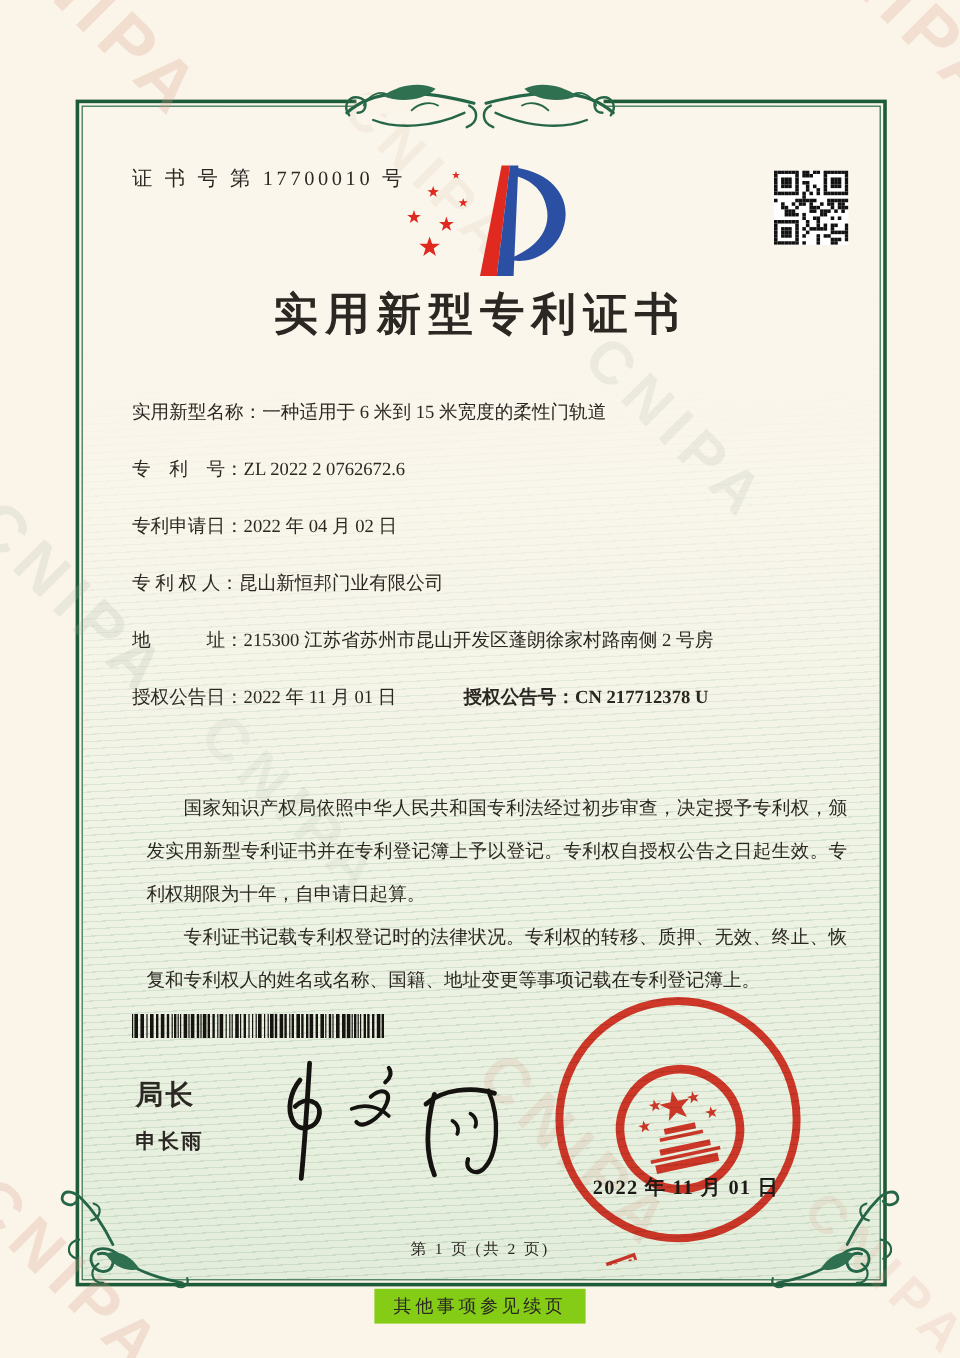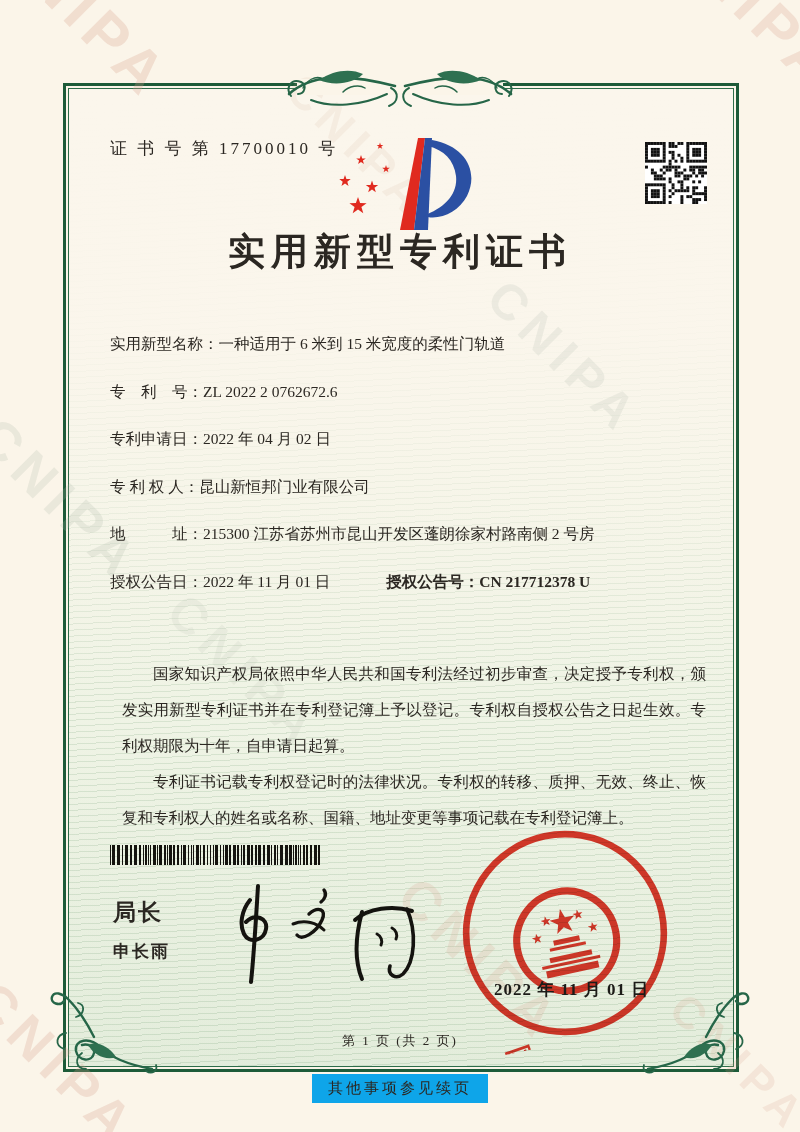--- a/index.html
+++ b/index.html
@@ -22,21 +22,21 @@
     box-shadow:0 0 0 2px #fbf5e9,0 0 0 5px #1d5b39;
     background:
       linear-gradient(to bottom, rgba(251,246,236,1) 0%, rgba(251,246,236,.94) 24%,
         rgba(249,246,235,.6) 44%, rgba(243,245,233,.2) 62%, rgba(238,243,231,.1) 100%),
       repeating-linear-gradient(177deg, rgba(118,162,120,.25) 0 1px, rgba(255,255,255,0) 1px 6px),
       linear-gradient(to bottom,#f8f4e7 0%,#eef3e4 65%,#e2ecda 100%);
   }
   .cert-no{position:absolute;left:110px;top:137px;font-size:17px;letter-spacing:3px;z-index:3;}
   .qr{position:absolute;left:645px;top:142px;width:62px;height:62px;z-index:3;background:#fff;}
   .logo{position:absolute;left:328px;top:124px;width:150px;height:110px;z-index:3;}
-  .title{position:absolute;left:0;right:0;top:227px;text-align:center;
+  .title{position:absolute;left:0;right:0;top:237px;text-align:center;
     font-size:37px;font-weight:700;letter-spacing:6px;z-index:3;}
   .fields{position:absolute;left:110px;top:330px;width:582px;font-size:15.5px;
     line-height:28px;z-index:3;}
   .row{margin-bottom:19.5px;white-space:nowrap;}
   .pair2{margin-left:52px;font-weight:bold;}
   .paras{position:absolute;left:122px;top:656px;width:584px;font-size:15.5px;
     line-height:36px;text-align:justify;z-index:3;}
   .paras p{margin:0;text-indent:2em;}
   .barcode{position:absolute;left:110px;top:845px;width:212px;height:20px;z-index:3;}
   .sig-role{position:absolute;left:113px;top:897px;font-size:23px;font-weight:700;
@@ -44,21 +44,21 @@
   .sig-name{position:absolute;left:113px;top:940px;font-size:17px;font-weight:700;
     font-family:Liberation Sans, sans-serif;letter-spacing:2px;z-index:3;}
   .sig-hand{position:absolute;left:205px;top:878px;width:240px;height:112px;z-index:3;}
   .seal{position:absolute;left:458px;top:826px;width:214px;height:214px;z-index:4;
     transform:rotate(-12deg);opacity:.93;mix-blend-mode:multiply;}
   .seal-date{position:absolute;left:494px;top:978px;font-size:17px;font-weight:700;
     letter-spacing:1px;z-index:5;color:#1c1b18;}
   .page-info{position:absolute;left:0;right:0;top:1032px;text-align:center;
     font-size:13px;letter-spacing:2px;z-index:3;}
   .cont-note{position:absolute;left:50%;top:1074px;transform:translateX(-50%);
-    font-size:15px;letter-spacing:3px;background:#0ea5e9;padding:5px 16px;z-index:3;}
+    font-size:15px;letter-spacing:3px;background:#84cc16;padding:5px 16px;z-index:3;}
   .orn{position:absolute;z-index:3;pointer-events:none;}
   .orn-top{left:283px;top:54px;width:234px;height:70px;}
   .orn-br{left:640px;top:973px;width:120px;height:120px;}
   .orn-bl{left:40px;top:973px;width:120px;height:120px;}
 </style>
 </head>
 <body>
 
 <div class="page">
 

